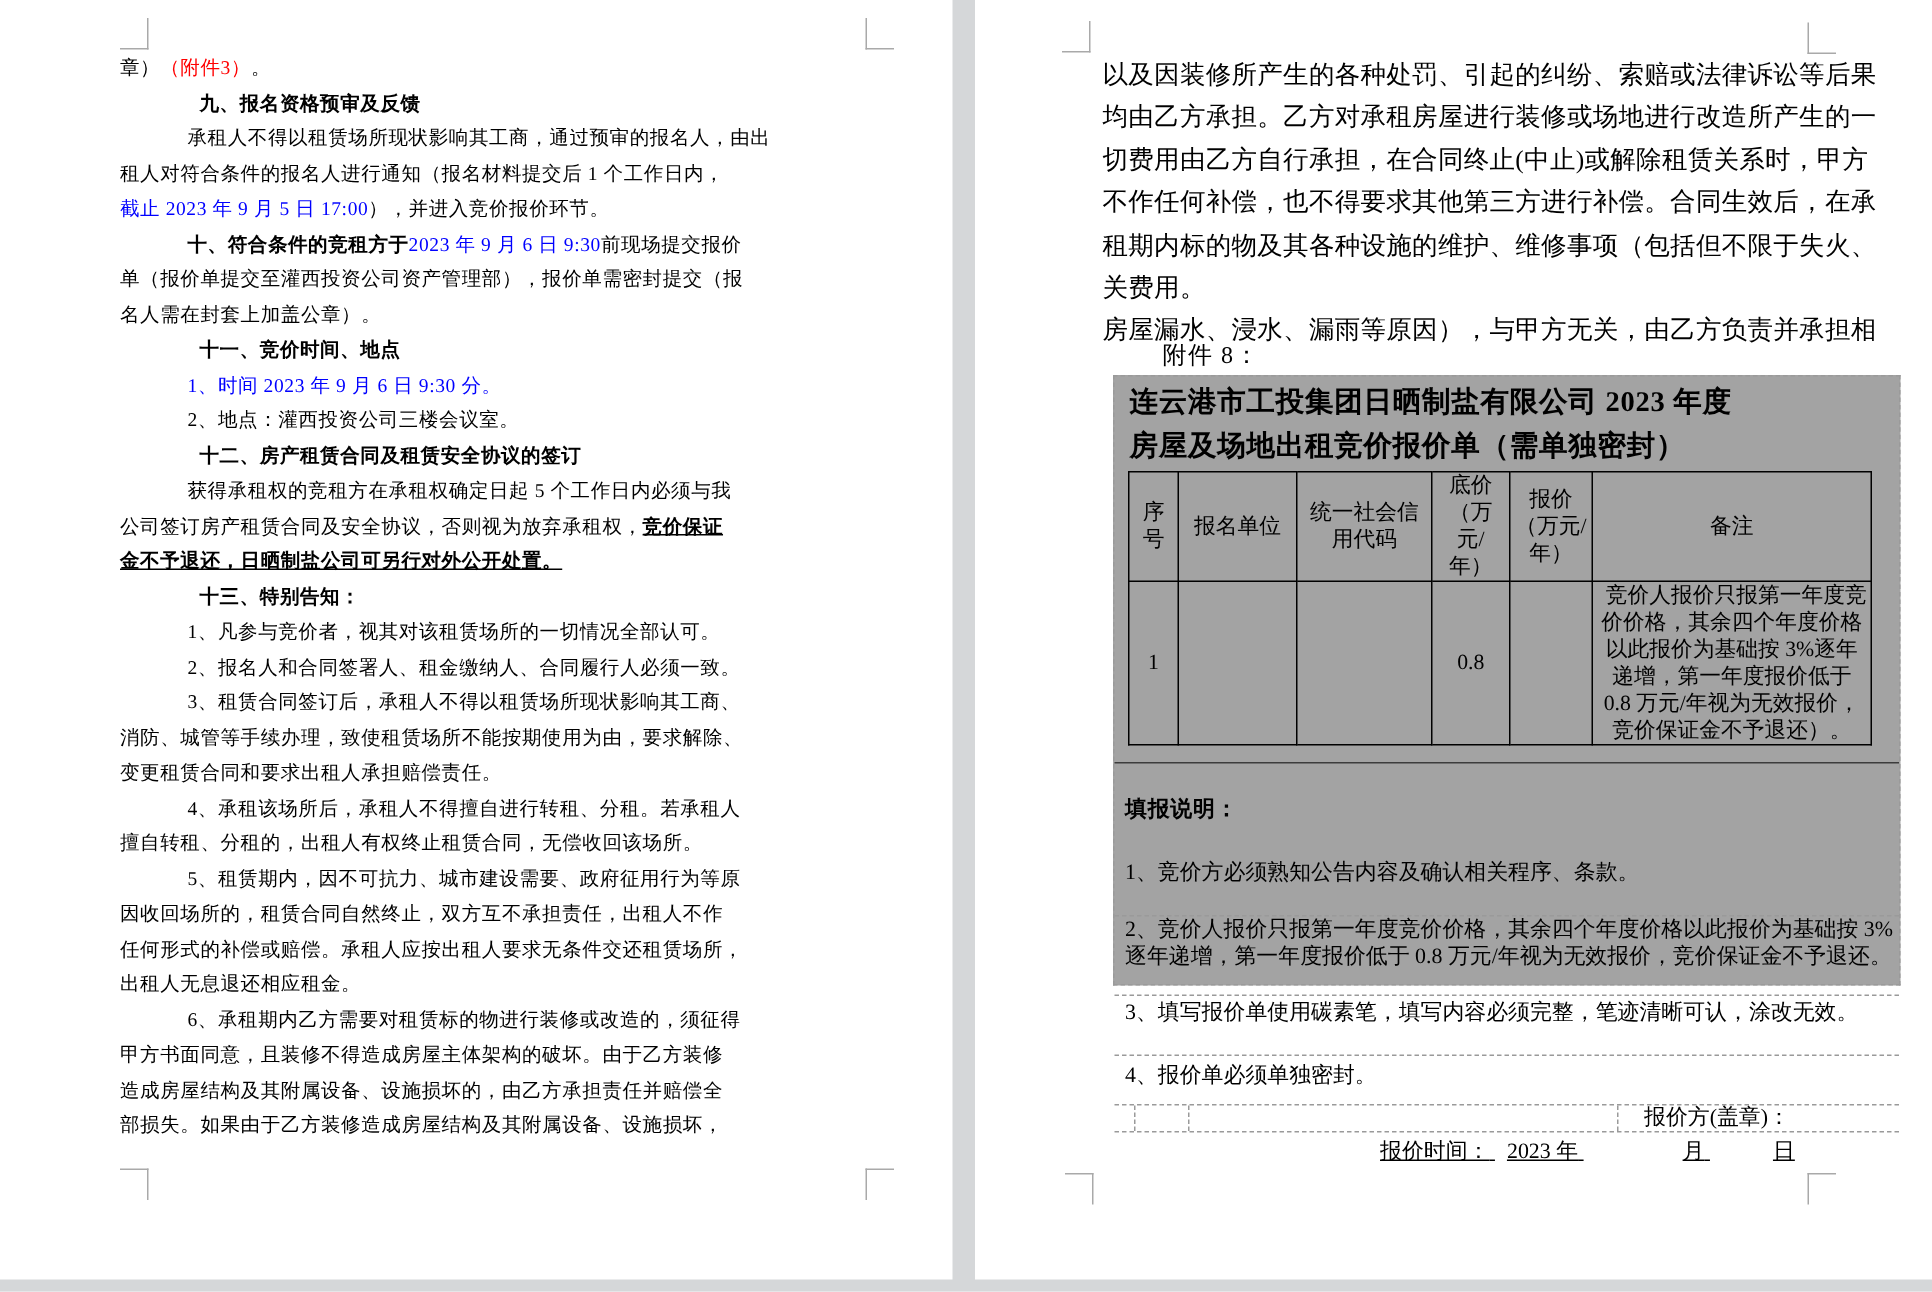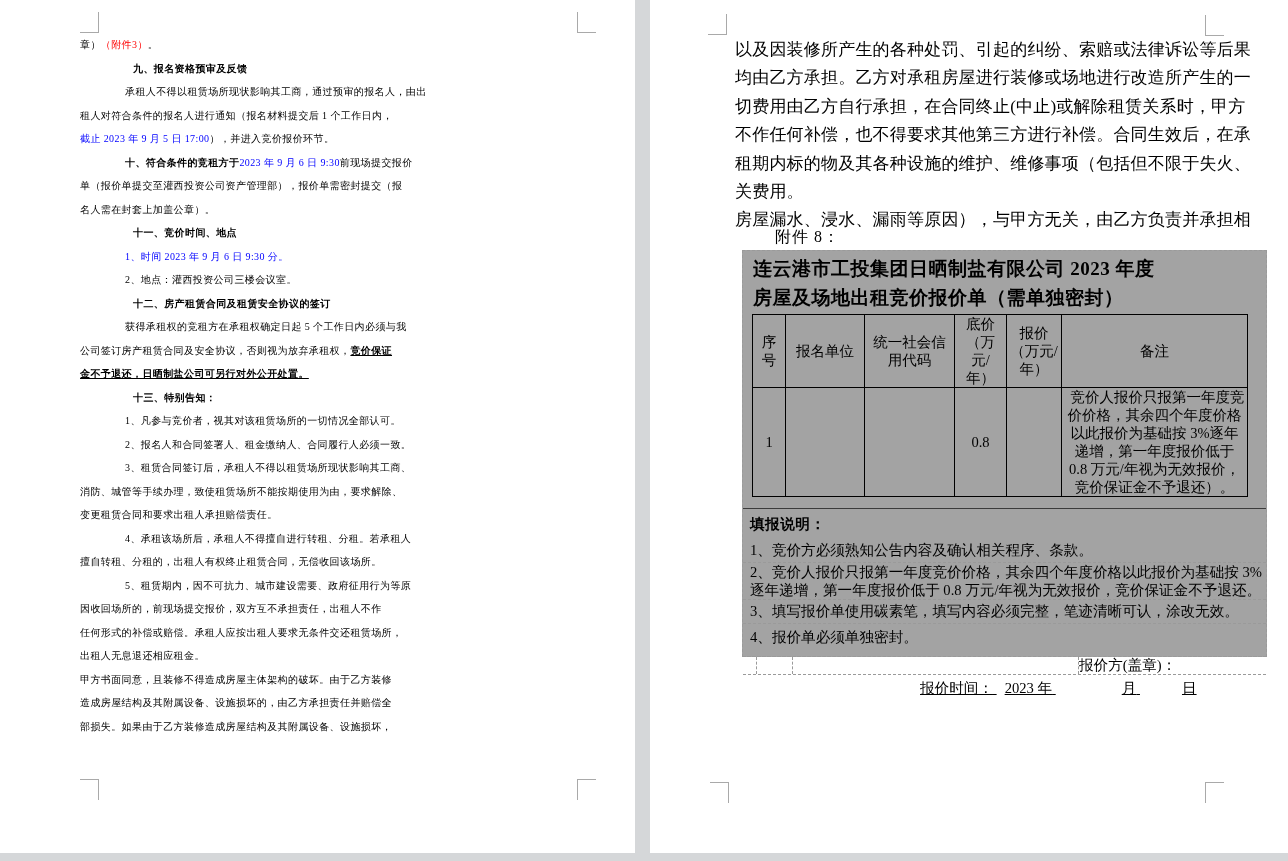--- a/index.html
+++ b/index.html
@@ -17,21 +17,21 @@
 
   
   .mark { position:absolute; width:19px; height:21px; border:0 solid #a9a9a9; }
   .mark.tl { border-right-width:1px; border-bottom-width:1px; }
   .mark.tr { border-left-width:1px;  border-bottom-width:1px; }
   .mark.bl { border-right-width:1px; border-top-width:1px; }
   .mark.br { border-left-width:1px;  border-top-width:1px; }
 
   
   .doc { position:absolute; white-space:nowrap; }
-  .doc .line { height:23.5px; line-height:23.5px; font-size:10px; letter-spacing:0.4px; }
+  .doc .line { height:23.5px; line-height:23.5px; font-size:13px; letter-spacing:0.4px; }
   #left-lines  { left:80px; top:33px; width:480px; }
   #right-lines { left:85px; top:36px; width:519px; }
   #right-lines .line { height:28.4px; line-height:28.4px; font-size:17px; letter-spacing:0.2px; }
   .seg-b { font-weight:bold; }
   .seg-u { text-decoration:underline;margin-top:20px; }
 
   
   .attach-label { position:absolute; left:125px; top:227px; font-size:16px; letter-spacing:1px; }
   .attach-box {
     position:absolute; left:92px; top:250px; width:525px; height:407px;
@@ -41,32 +41,32 @@
   table.bid { border-collapse:collapse; table-layout:fixed; width:495px; margin:2px 0 0 9px; }
   table.bid th, table.bid td {
     border:1px solid #000; font-weight:normal; text-align:center;
     vertical-align:middle; padding:0 2px; font-size:14.5px; line-height:18px;
   }
   tr.hdr { height:50px; }
   tr.data { height:88px; }
   td.note { font-size:12.6px; line-height:17.2px; text-align:justify; padding:1px 4px; text-indent:6px; }
 
   .instr { margin-top:11px; border-top:1px solid #3c3c3c; font-size:14.6px; }
-  .irow { padding-left:7px; overflow:hidden; }
+  .irow { padding-left:7px; overflow:hidden;margin-top:16px; }
   .sep  { border-top:1px dashed #9a9a9a; }
   .i-title { height:31px; line-height:30px; font-weight:bold; letter-spacing:0.5px; }
   .i1 { height:22px; line-height:20px; }
   .i2 { height:37px; line-height:17.5px; padding-top:1px; }
   .i3 { height:24px; line-height:23px; }
   .i4 { height:33px; line-height:26px; }
   .sign-row { height:18px; display:flex; padding-left:0; }
   .sc { border-right:1px dashed #9a9a9a; height:100%; }
   .sc1 { width:14px; } .sc2 { width:36px; }
   .grow { flex:1; }
-  .sign-label { border-left:1px dashed #9a9a9a; width:188px; padding-left:0; line-height:16px; font-size:14.6px; }
+  .sign-label { border-left:1px dashed #9a9a9a; width:188px; padding-left:17px; line-height:16px; font-size:14.6px; }
   .date-row { height:29px; line-height:26px; padding-left:177px;text-decoration:underline; }
   .date-row .yr { margin-left:8px; }
   .date-row .mo { margin-left:66px; }
   .date-row .dy { margin-left:42px; }
 </style>
 </head>
 <body>
 
 <div class="canvas">
 
@@ -93,23 +93,24 @@
         <div class="line"><span class="seg-b seg-u">金不予退还，日晒制盐公司可另行对外公开处置。</span></div>
         <div class="line" style="padding-left: 53px;"><span class="seg-b">十三、特别告知：</span></div>
         <div class="line" style="padding-left: 45px;"><span>1、凡参与竞价者，视其对该租赁场所的一切情况全部认可。</span></div>
         <div class="line" style="padding-left: 45px;"><span>2、报名人和合同签署人、租金缴纳人、合同履行人必须一致。</span></div>
         <div class="line" style="padding-left: 45px;"><span>3、租赁合同签订后，承租人不得以租赁场所现状影响其工商、</span></div>
         <div class="line"><span>消防、城管等手续办理，致使租赁场所不能按期使用为由，要求解除、</span></div>
         <div class="line"><span>变更租赁合同和要求出租人承担赔偿责任。</span></div>
         <div class="line" style="padding-left: 45px;"><span>4、承租该场所后，承租人不得擅自进行转租、分租。若承租人</span></div>
         <div class="line"><span>擅自转租、分租的，出租人有权终止租赁合同，无偿收回该场所。</span></div>
         <div class="line" style="padding-left: 45px;"><span>5、租赁期内，因不可抗力、城市建设需要、政府征用行为等原</span></div>
-        <div class="line"><span>因收回场所的，前现场提交报价，双方互不承担责任，出租人不作</span></div>
+        <div class="line"><span>因收回场所的，租赁合同自然终止，双方互不承担责任，出租人不作</span></div>
         <div class="line"><span>任何形式的补偿或赔偿。承租人应按出租人要求无条件交还租赁场所，</span></div>
         <div class="line"><span>出租人无息退还相应租金。</span></div>
+        <div class="line" style="padding-left: 45px;"><span>6、承租期内乙方需要对租赁标的物进行装修或改造的，须征得</span></div>
         <div class="line"><span>甲方书面同意，且装修不得造成房屋主体架构的破坏。由于乙方装修</span></div>
         <div class="line"><span>造成房屋结构及其附属设备、设施损坏的，由乙方承担责任并赔偿全</span></div>
         <div class="line"><span>部损失。如果由于乙方装修造成房屋结构及其附属设备、设施损坏，</span></div>
       </div>
   </div>
 
   <div class="gap"></div>
 
   <div class="page page-r">
     <div class="mark tl" style="left:58px;top:14px;"></div>

